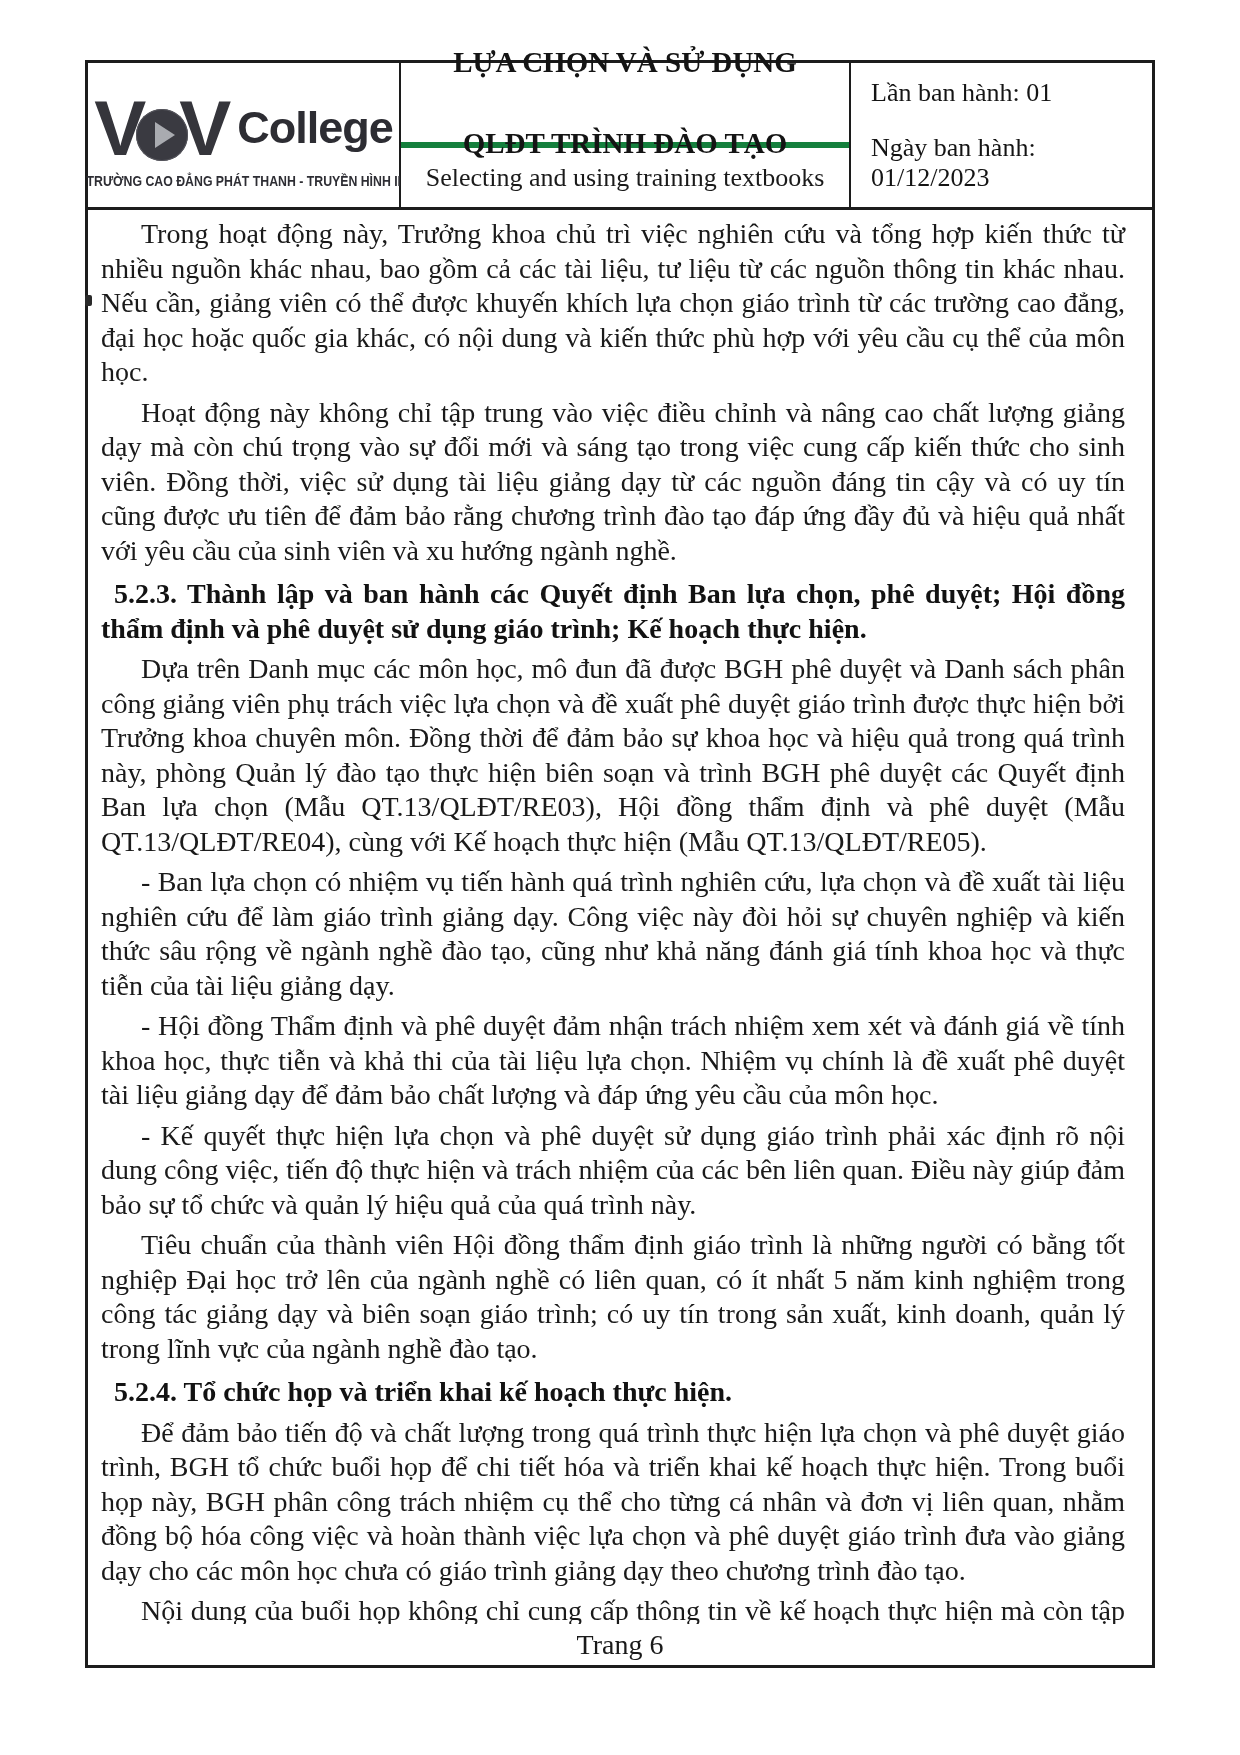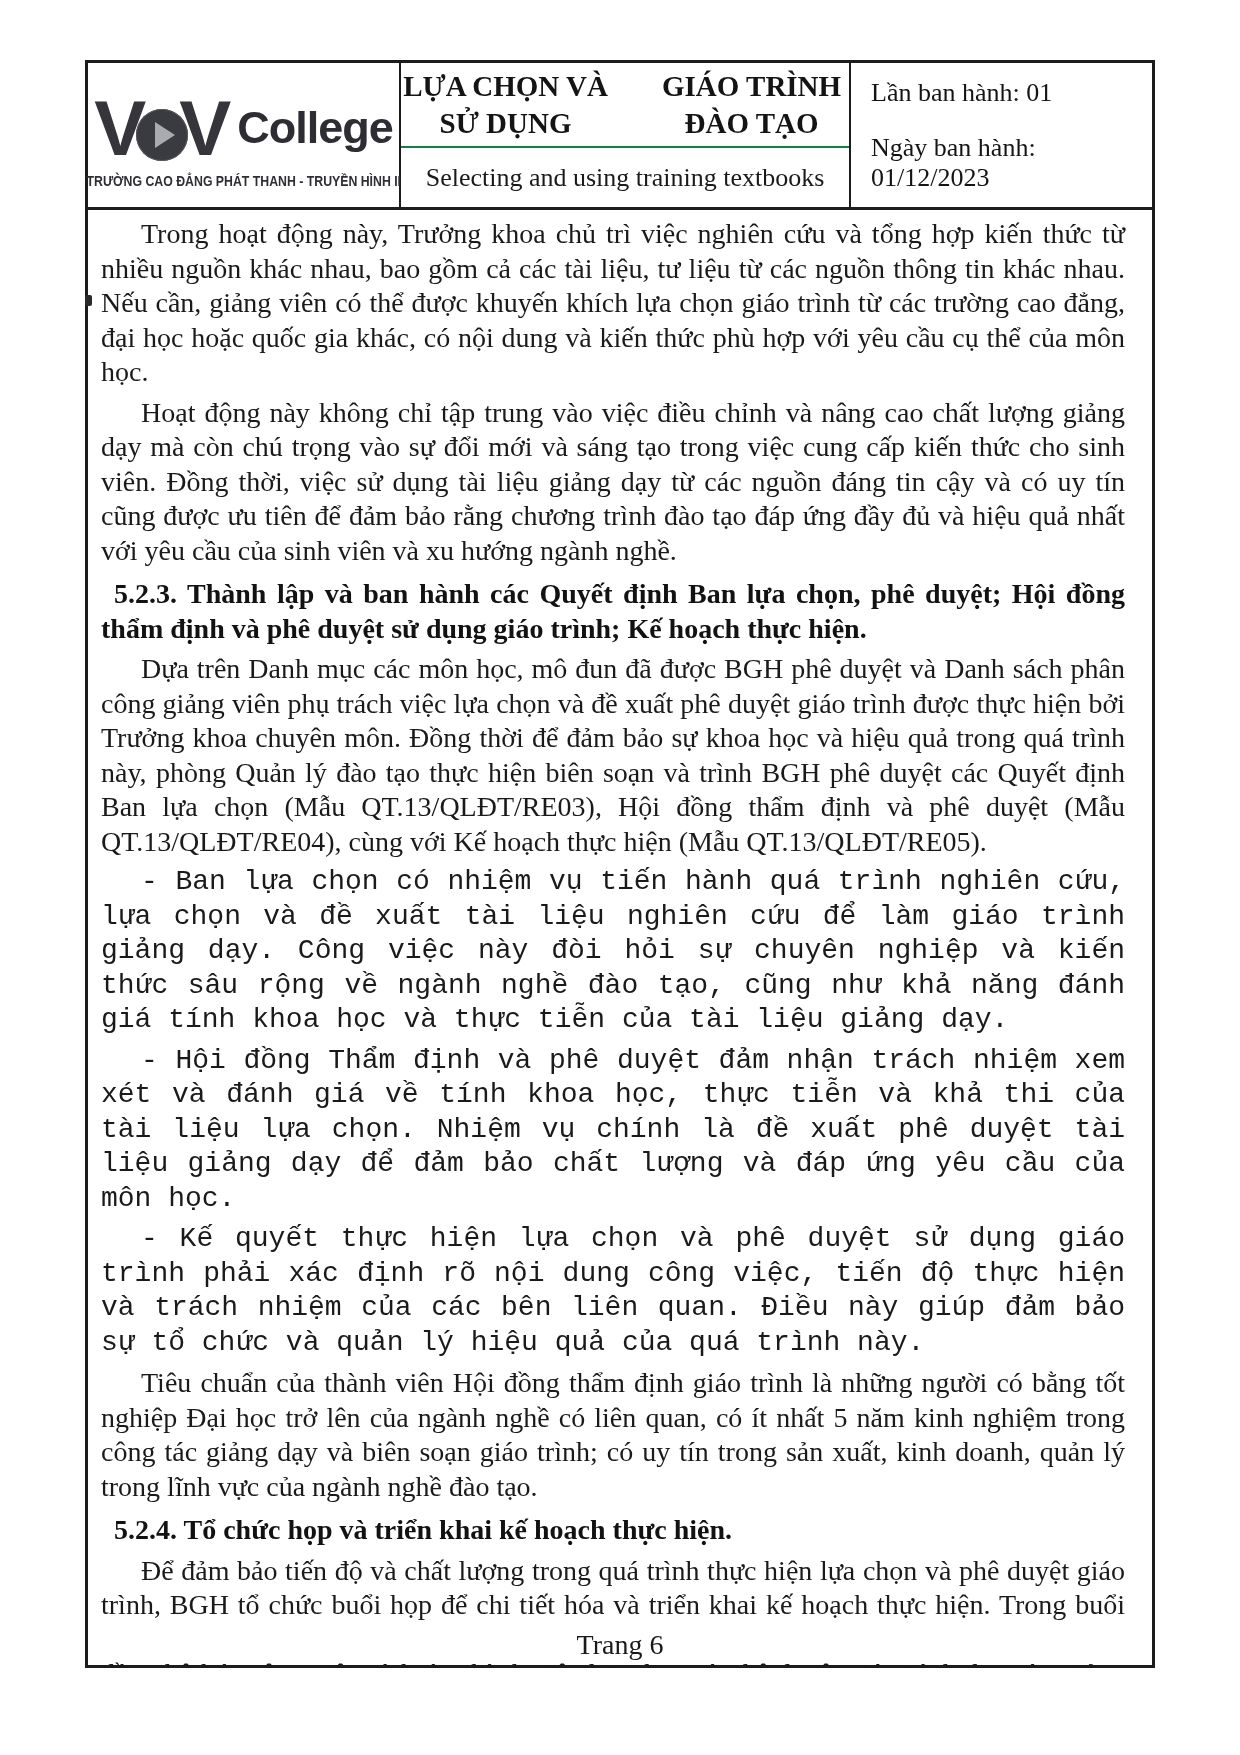--- a/index.html
+++ b/index.html
@@ -61,22 +61,22 @@
     font-weight:700; font-size:15px; white-space:nowrap;
     color:#2e2e34; letter-spacing:0;
     transform:scaleX(0.82); transform-origin:center;
     margin-top:2px;
   }
   .hdr-cell-title {
     width:450px; border-right:2px solid #1c1c1c;
     display:flex; flex-direction:column;
   }
   .title-vi {
-    height:85px; border-bottom:2px solid #15803d;
-    display:flex; flex-direction:row; align-items:center; justify-content:center;
+    height:85px; border-bottom:6px solid #15803d;
+    display:flex; flex-direction:column; align-items:center; justify-content:center;
     font-weight:700; font-size:29px; line-height:37px;
     text-align:center; color:#141414;gap:44px;
   }
   .title-en {
     flex:1; display:flex; align-items:center; justify-content:center;
     font-size:26px; color:#1a1a1a;
   }
   .hdr-cell-issue {
     flex:1;
     display:flex; flex-direction:column; justify-content:center;
@@ -87,21 +87,21 @@
   .body-cell {
     position:relative;
     height:1458px;
     padding:1px 27px 0 13px;
     font-size:28px; line-height:34.5px;
     text-align:justify;
     overflow:hidden;
   }
   .blk { margin-top:6px; }
   .blk-para   { text-indent:40px; }
-  .blk-bullet { text-indent:40px;font-family:Liberation Mono, monospace; }
+  .blk-bullet { text-indent:40px; }
   .blk-heading{ text-indent:13px; font-weight:700; color:#121212; margin-top:9px; }
   .page-footer {
     position:absolute; left:0; bottom:6px; width:100%;
     text-align:center; font-size:28px; color:#1a1a1a;
     background:#ffffff; padding-top:4px;
   }
   .scan-artifact {
     position:absolute; left:-3px; top:232px;
     width:7px; height:11px; background:#2a2a2a; border-radius:2px;
   }
@@ -123,21 +123,21 @@
           </span>
           <span class="logo-v">V</span>
           <span class="logo-college">College</span>
         </div>
         <div class="logo-sub">TRƯỜNG CAO ĐẲNG PHÁT THANH - TRUYỀN HÌNH II</div>
       </div>
 
       <div class="hdr-cell-title">
         <div class="title-vi">
           <span>LỰA CHỌN VÀ SỬ DỤNG</span>
-          <span>GIÁO TRÌNH ĐÀO TẠO</span>
+          <span>QLĐT TRÌNH ĐÀO TẠO</span>
         </div>
         <div class="title-en">Selecting and using training textbooks</div>
       </div>
 
       <div class="hdr-cell-issue">
         <span>Lần ban hành: 01</span>
         <span>Ngày ban hành: 01/12/2023</span>
       </div>
     </div>
 

